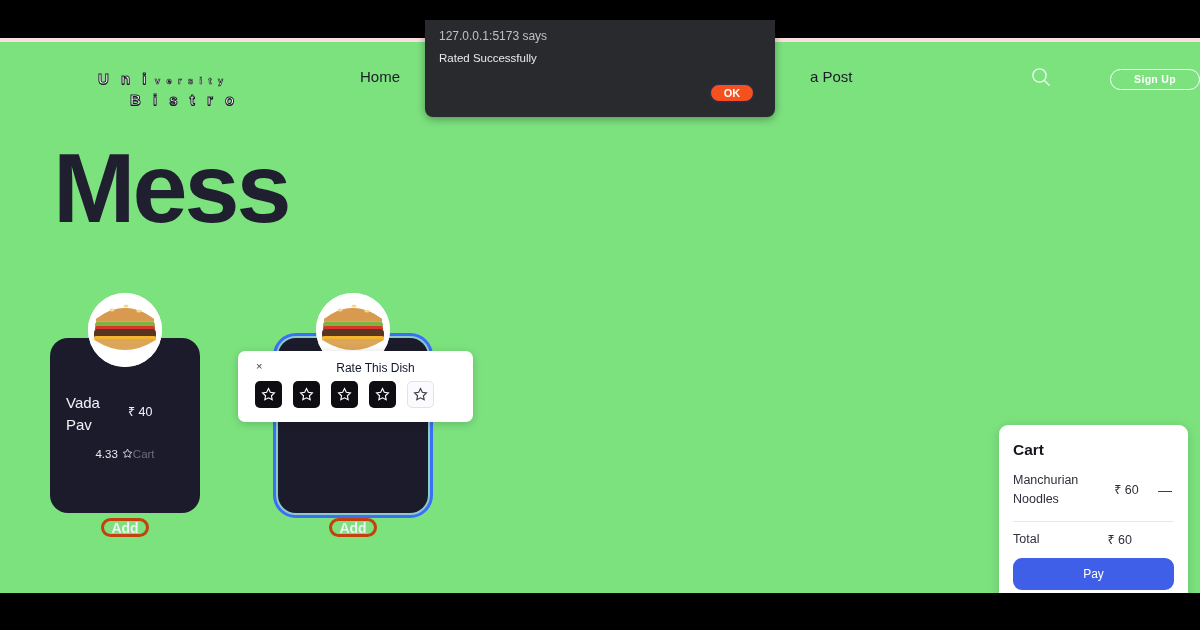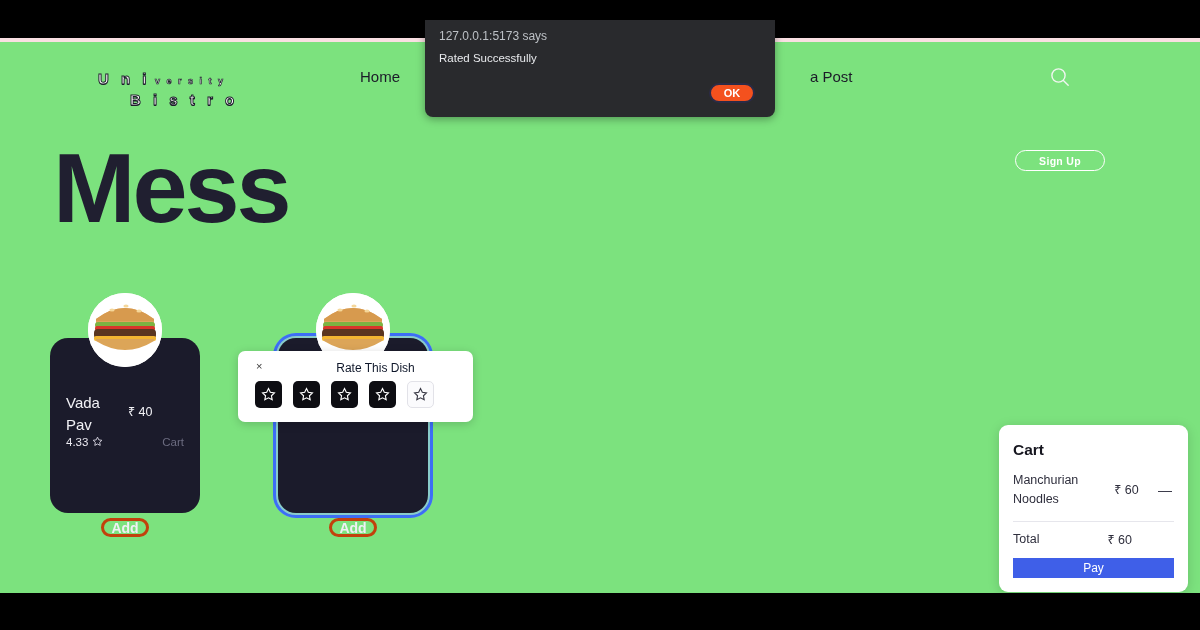--- a/index.html
+++ b/index.html
@@ -92,21 +92,20 @@
 
   .header-right {
     position: absolute;
     right: 0; top: 24px;
     width: 280px;
     display: flex;
     align-items: center;
     justify-content: flex-end;
     gap: 58px;
     box-sizing: border-box;
-    flex-direction: column;
   }
   .search-icon { cursor: pointer; display: block; }
   .signup-btn {
     width: 88px; height: 19px;
     border: 1px solid #ffffff;
     border-radius: 20px;
     color: #ffffff;
     font-size: 10.5px;
     font-weight: 700;
     letter-spacing: 0.3px;
@@ -178,22 +177,23 @@
     width: 62px;
   }
   .dish-price {
     font-size: 12.5px;
     color: #f2f2f6;
     margin-top: 11px;
     white-space: nowrap;
   }
   .card-ratingline {
     display: flex;
-    justify-content: space-between;
-    align-items: center;
+    justify-content: center;
+    align-items: center;
+    margin-top: 12px;
   }
   .rating-val {
     font-size: 11.5px;
     color: #eceaf2;
     display: flex;
     align-items: center;
     gap: 4px;
   }
   .rate-link {
     font-size: 11.5px;
@@ -327,24 +327,24 @@
     display: flex;
     justify-content: space-between;
     align-items: center;
     padding-right: 42px;
     margin-bottom: 10px;
   }
   .cart-total-label { font-size: 12.5px; color: #2f2f3d; }
   .cart-total-value { font-size: 12.5px; color: #2f2f3d; }
   .pay-btn {
     width: 100%;
-    height: 20px;
+    height: 32px;
     background: #3f5fe8;
     border: none;
-    border-radius: 0;
+    border-radius: 9px;
     color: #ffffff;
     font-size: 12px;
     font-family: "Liberation Sans", sans-serif;
     cursor: pointer;
   }
 
   
   .alert {
     position: absolute;
     left: 425px; top: 20px;

